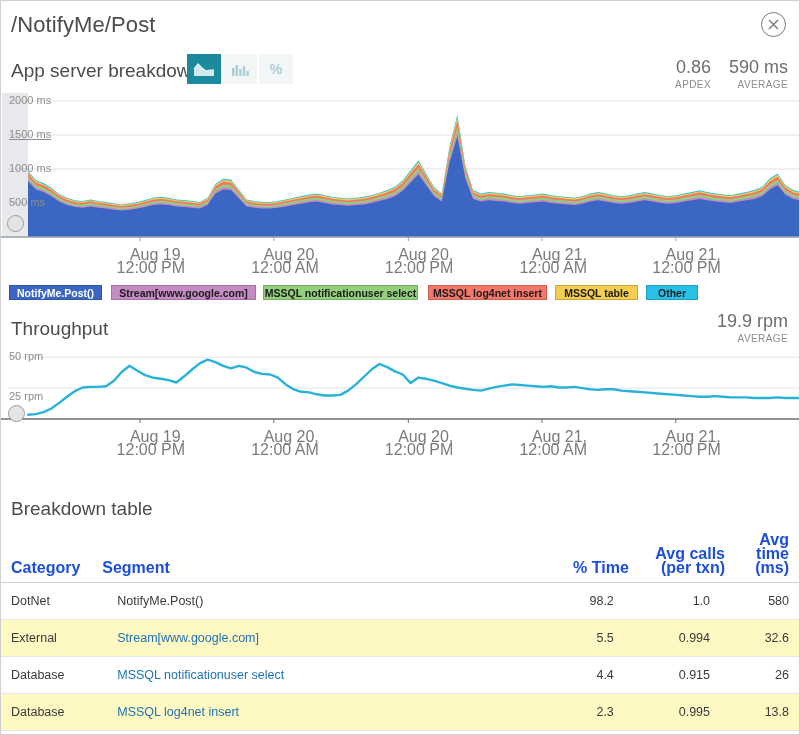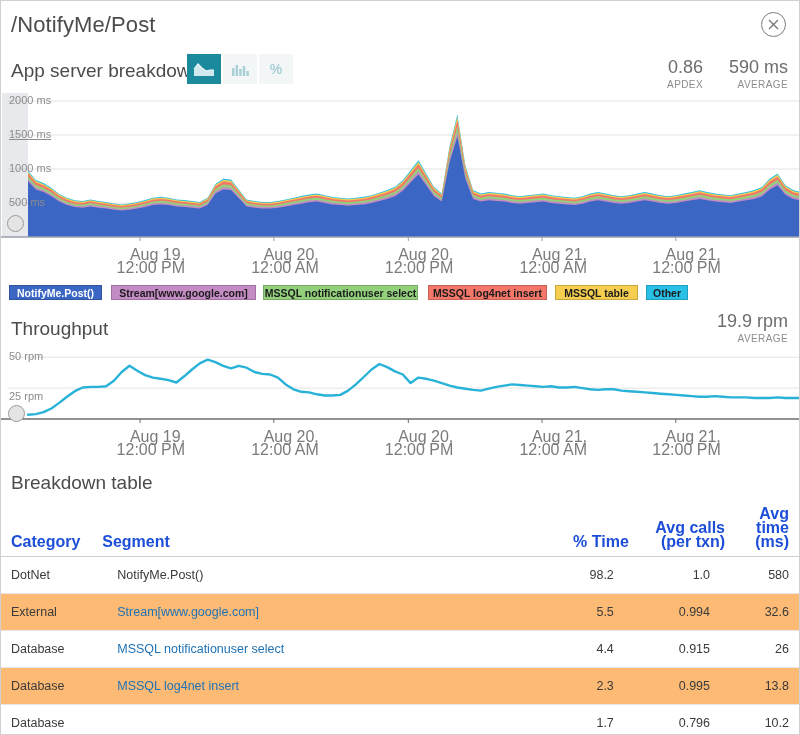--- a/index.html
+++ b/index.html
@@ -87,21 +87,21 @@
     background: #f3f6f7;
     display: flex; align-items: center; justify-content: center;
     cursor: pointer;
   }
   .tgl.on { background: #1a8a9c; }
   .tgl .pct { color: #a9cfd6; font-size: 14px; font-weight: bold; }
   .metrics {
     position: absolute;
     right: 11px; top: 4px;
     display: flex;
-    gap: 26px;
+    gap: 18px;
   }
   .metric { text-align: right; }
   .metric .v {
     font-size: 18px;
     color: #6d6d6d;
     line-height: 20px;
     white-space: nowrap;
   }
   .metric .l {
     font-size: 10px;
@@ -186,21 +186,21 @@
     padding: 0 0 7px 0;
     border-bottom: 1px solid #cfcfcf;
     font-size: 16px;
     line-height: 14px;
   }
   table.bt td {
     padding: 11px 15px;
     color: #3a3a3a;
     border-bottom: 1px solid #e6e6e6;
   }
-  table.bt tr.alt td { background: #fdba74; }
+  table.bt tr.alt td { background: #fef9c3; }
   .c-cat { padding-left: 10px !important; width: 100px; text-align: left; }
   .c-seg { width: 430px; text-align: left; }
   .c-pct { width: 90px; text-align: right; }
   .c-calls { width: 95px; text-align: right; }
   .c-avg { width: 75px; text-align: right; padding-right: 12px !important; }
   th.c-cat { padding-left: 10px !important; }
   th.c-avg { padding-right: 12px !important; }
   .seglink { color: #1f72b5; cursor: pointer; }
   .segplain { color: #3a3a3a; }
 </style>
@@ -314,21 +314,21 @@
       </div>
       <div class="chip" style="left: 262px; width: 155px; background: rgb(146, 208, 124); color: rgb(27, 27, 27); justify-content: center;">
         <span>MSSQL notificationuser select</span>
       </div>
       <div class="chip" style="left: 427px; width: 119px; background: rgb(244, 119, 106); color: rgb(27, 27, 27); justify-content: center;">
         <span>MSSQL log4net insert</span>
       </div>
       <div class="chip" style="left: 554px; width: 83px; background: rgb(245, 206, 80); color: rgb(27, 27, 27); justify-content: center;">
         <span>MSSQL table</span>
       </div>
-      <div class="chip" style="left: 645px; width: 42px; background: rgb(41, 192, 232); color: rgb(27, 27, 27); justify-content: center;">
+      <div class="chip" style="left: 645px; width: 52px; background: rgb(41, 192, 232); color: rgb(27, 27, 27); justify-content: center;">
         <span>Other</span>
       </div>
     </div>
 
   <div class="sec-head" style="height:34px;">
     <div class="sec-title">Throughput</div>
     <div class="metrics" style="top:0;">
       <div class="metric">
         <div class="v">19.9 rpm</div>
         <div class="l">AVERAGE</div>
@@ -370,21 +370,21 @@
       <div class="xlab" style="left: 496.045px; top: 3px;">
         <div>Aug 21,</div>
         <div>12:00 AM</div>
       </div>
       <div class="xlab" style="left: 629.774px; top: 3px;">
         <div>Aug 21,</div>
         <div>12:00 PM</div>
       </div>
     </div>
 
-  <div style="position:relative;height:40px;">
+  <div style="position:relative;height:40px;margin-top:26px;">
     <div class="bt-title" style="top:5px;">Breakdown table</div>
   </div>
   <div style="position:relative;">
     <table class="bt" id="bt">
         <thead>
           <tr>
             <th class="c-cat">Category</th>
             <th class="c-seg">Segment</th>
             <th class="c-pct">% Time</th>
             <th class="c-calls">

